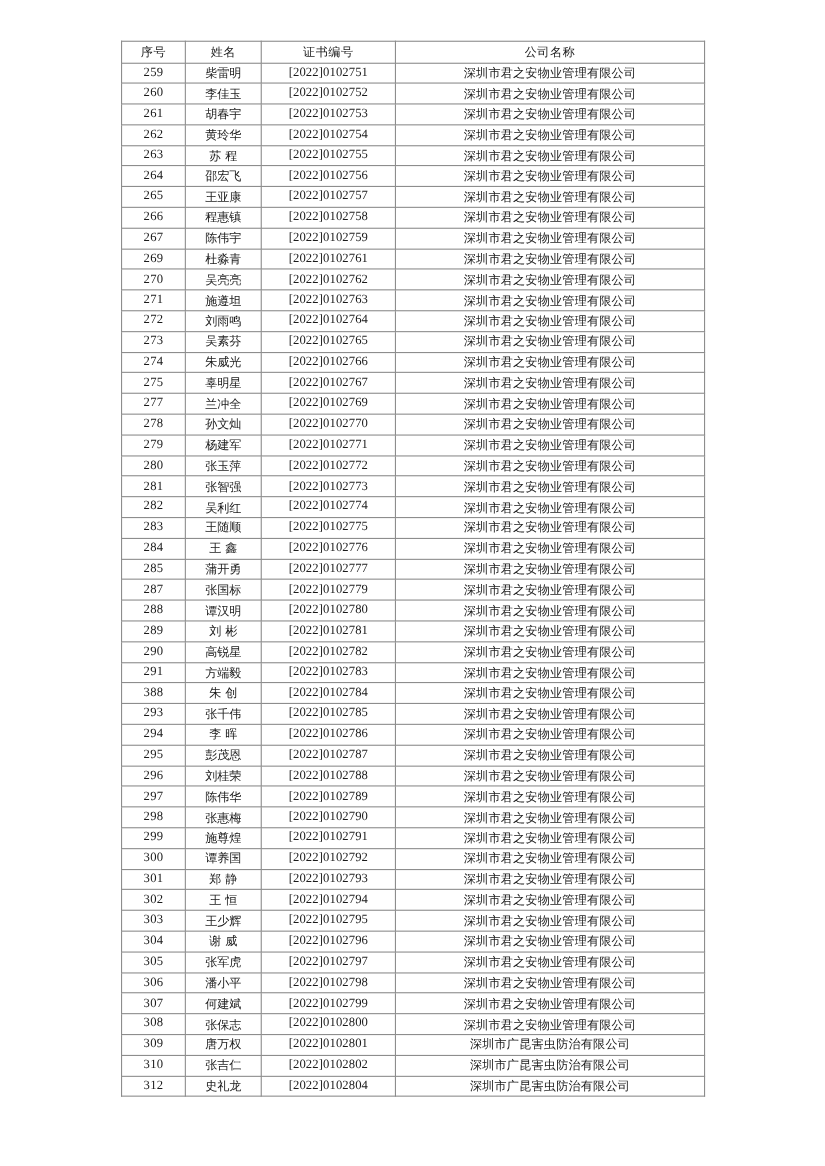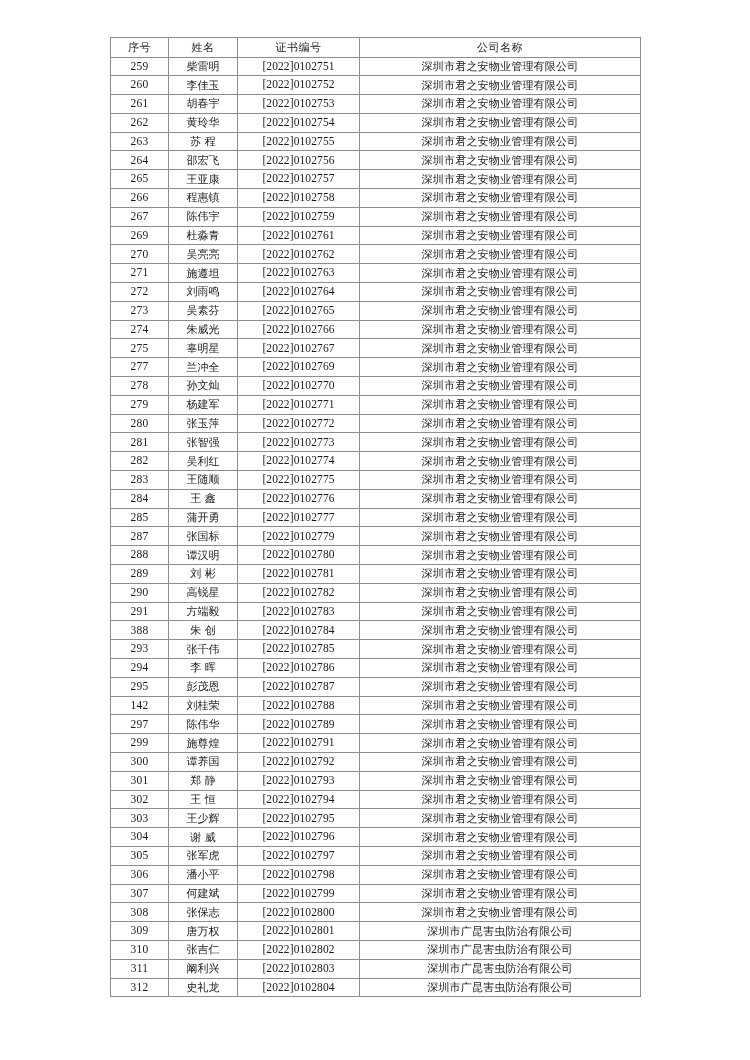--- a/index.html
+++ b/index.html
@@ -294,29 +294,35 @@
           <td class="cert-cell">[2022]0102786</td>
           <td class="comp-cell">深圳市君之安物业管理有限公司</td>
         </tr>
         <tr>
           <td class="seq-cell">295</td>
           <td class="name-cell">彭茂恩</td>
           <td class="cert-cell">[2022]0102787</td>
           <td class="comp-cell">深圳市君之安物业管理有限公司</td>
         </tr>
         <tr>
-          <td class="seq-cell">142</td>
+          <td class="seq-cell">296</td>
           <td class="name-cell">刘桂荣</td>
           <td class="cert-cell">[2022]0102788</td>
           <td class="comp-cell">深圳市君之安物业管理有限公司</td>
         </tr>
         <tr>
           <td class="seq-cell">297</td>
           <td class="name-cell">陈伟华</td>
           <td class="cert-cell">[2022]0102789</td>
+          <td class="comp-cell">深圳市君之安物业管理有限公司</td>
+        </tr>
+        <tr>
+          <td class="seq-cell">298</td>
+          <td class="name-cell">张惠梅</td>
+          <td class="cert-cell">[2022]0102790</td>
           <td class="comp-cell">深圳市君之安物业管理有限公司</td>
         </tr>
         <tr>
           <td class="seq-cell">299</td>
           <td class="name-cell">施尊煌</td>
           <td class="cert-cell">[2022]0102791</td>
           <td class="comp-cell">深圳市君之安物业管理有限公司</td>
         </tr>
         <tr>
           <td class="seq-cell">300</td>
@@ -375,26 +381,20 @@
         <tr>
           <td class="seq-cell">309</td>
           <td class="name-cell">唐万权</td>
           <td class="cert-cell">[2022]0102801</td>
           <td class="comp-cell">深圳市广昆害虫防治有限公司</td>
         </tr>
         <tr>
           <td class="seq-cell">310</td>
           <td class="name-cell">张吉仁</td>
           <td class="cert-cell">[2022]0102802</td>
-          <td class="comp-cell">深圳市广昆害虫防治有限公司</td>
-        </tr>
-        <tr>
-          <td class="seq-cell">311</td>
-          <td class="name-cell">阚利兴</td>
-          <td class="cert-cell">[2022]0102803</td>
           <td class="comp-cell">深圳市广昆害虫防治有限公司</td>
         </tr>
         <tr>
           <td class="seq-cell">312</td>
           <td class="name-cell">史礼龙</td>
           <td class="cert-cell">[2022]0102804</td>
           <td class="comp-cell">深圳市广昆害虫防治有限公司</td>
         </tr>
       </tbody>
   </table>

